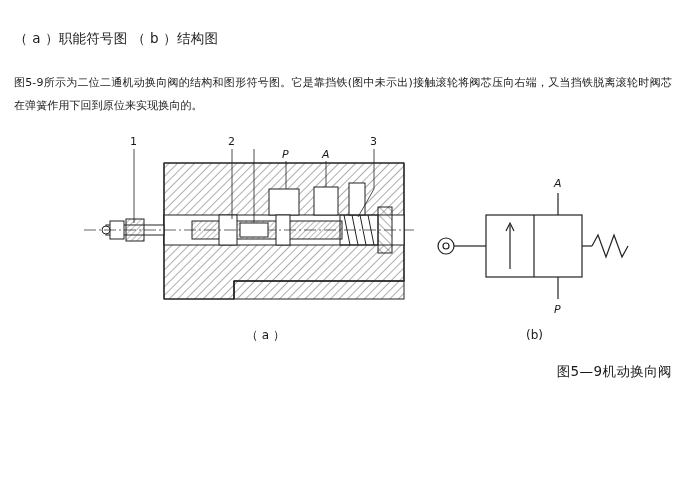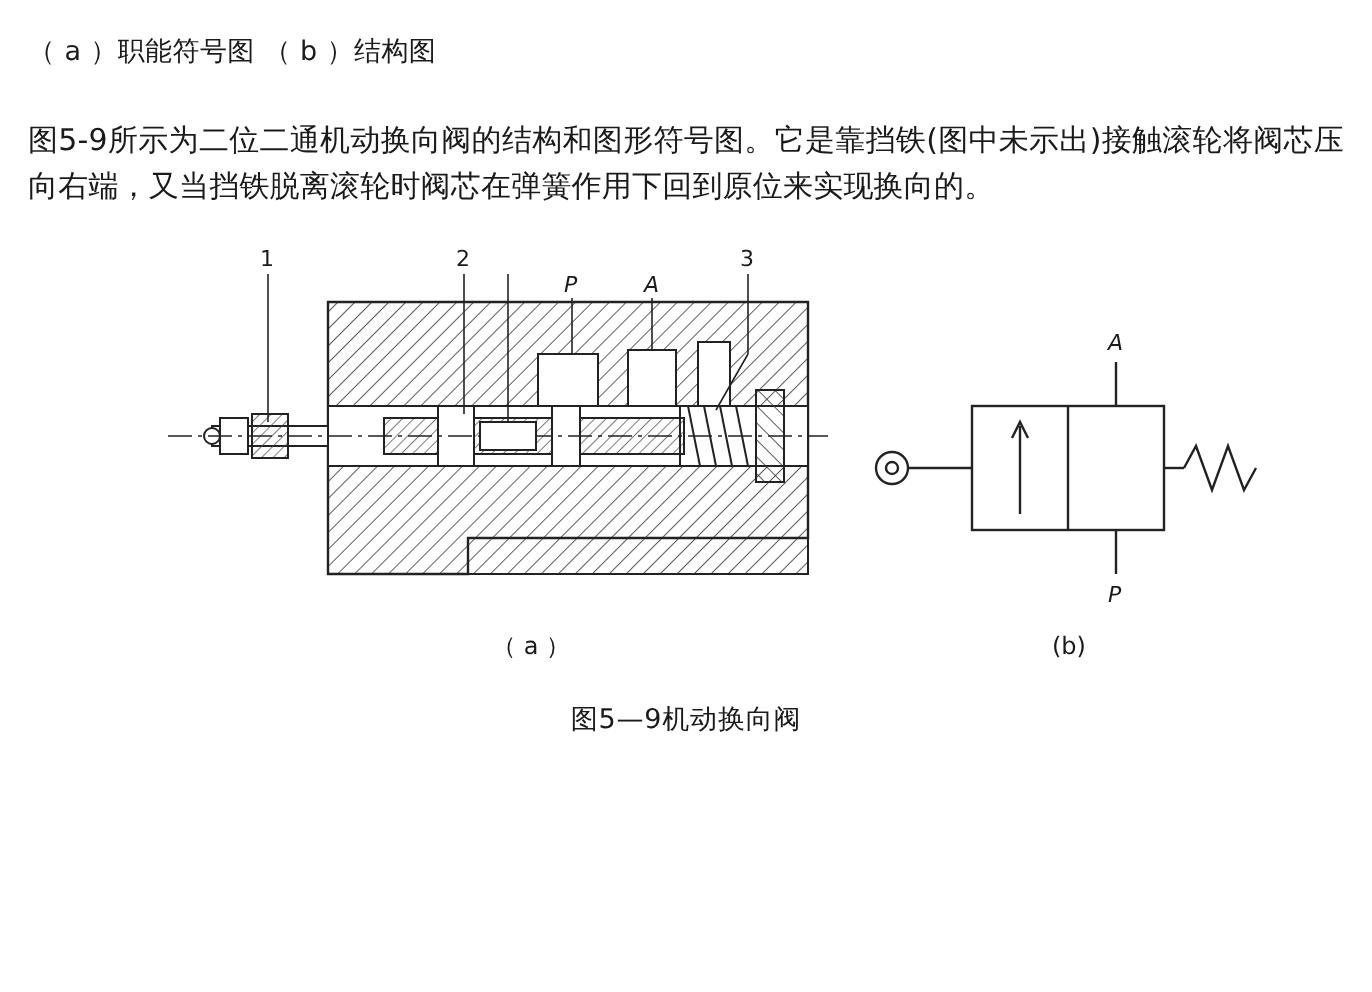--- a/index.html
+++ b/index.html
@@ -14,54 +14,55 @@
     color: #1a1a1a;
     overflow: hidden;
     position: relative;
   }
   .page {
     position: relative;
     width: 686px;
     height: 372px;
     box-sizing: border-box;
     padding: 10px 14px 0 14px;
+    margin-top: 12px;
   }
   .line {
     font-size: 13.5px;
     line-height: 17px;
     letter-spacing: 0.2px;
   }
   .caption-line {
     margin-top: 8px;
     margin-bottom: 0;
   }
   .legend-line {
     margin-top: 26px;
   }
   .heading-line {
     margin-top: 26px;
   }
   .para {
     margin-top: 24px;
-    font-size: 15px;
+    font-size: 11px;
     line-height: 23px;
     text-align: justify;
     letter-spacing: 0.1px;
   }
   .figure-wrap {
     position: relative;
     margin-top: 14px;
     height: 228px;
   }
   .figure-svg {
     display: block;
     margin: 0 auto;
   }
   .fig-caption {
-    text-align: center;
+    text-align: right;
     font-size: 13.5px;
     margin-top: 4px;
     letter-spacing: 0.4px;
   }
 </style>
 </head>
 <body>
 
 <div class="page">
 

